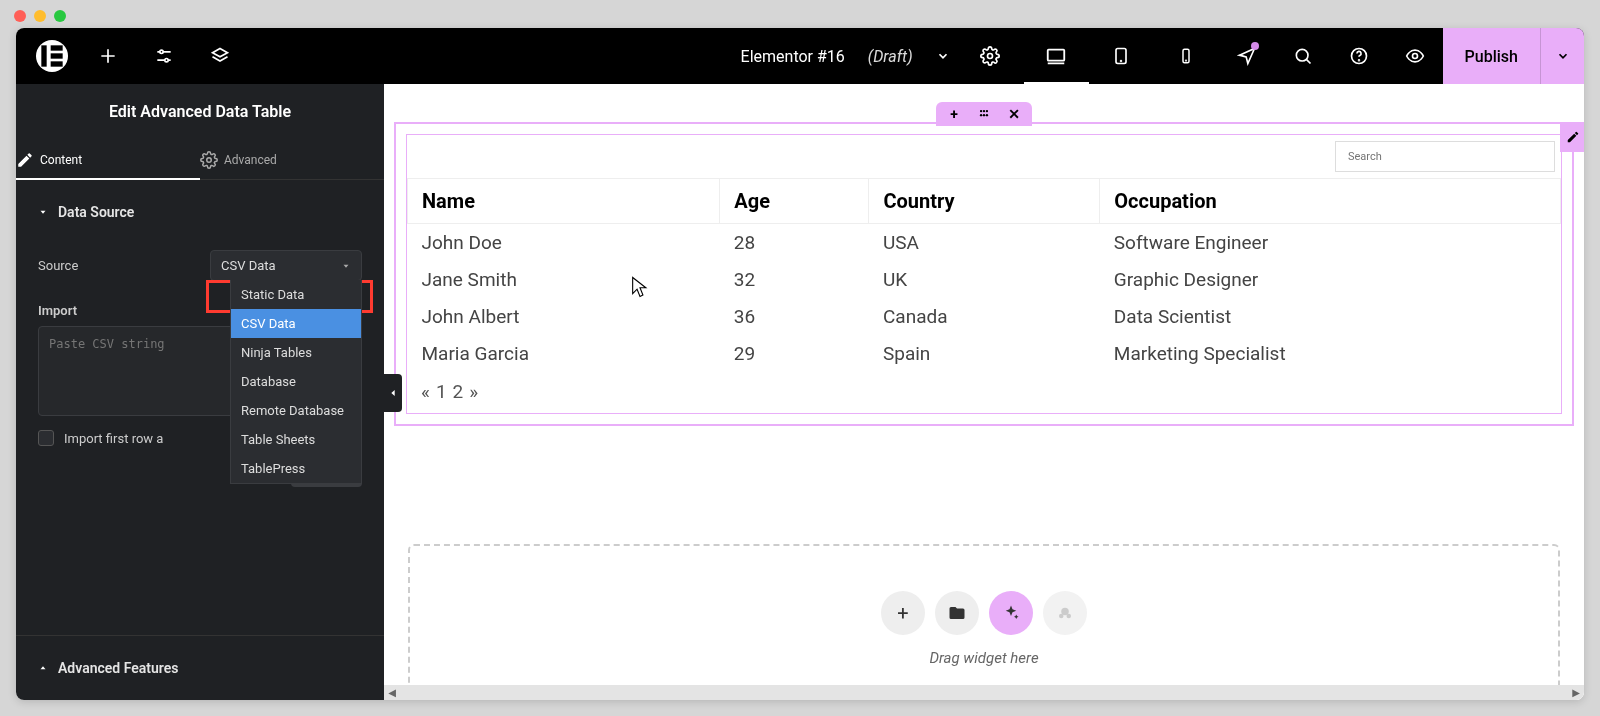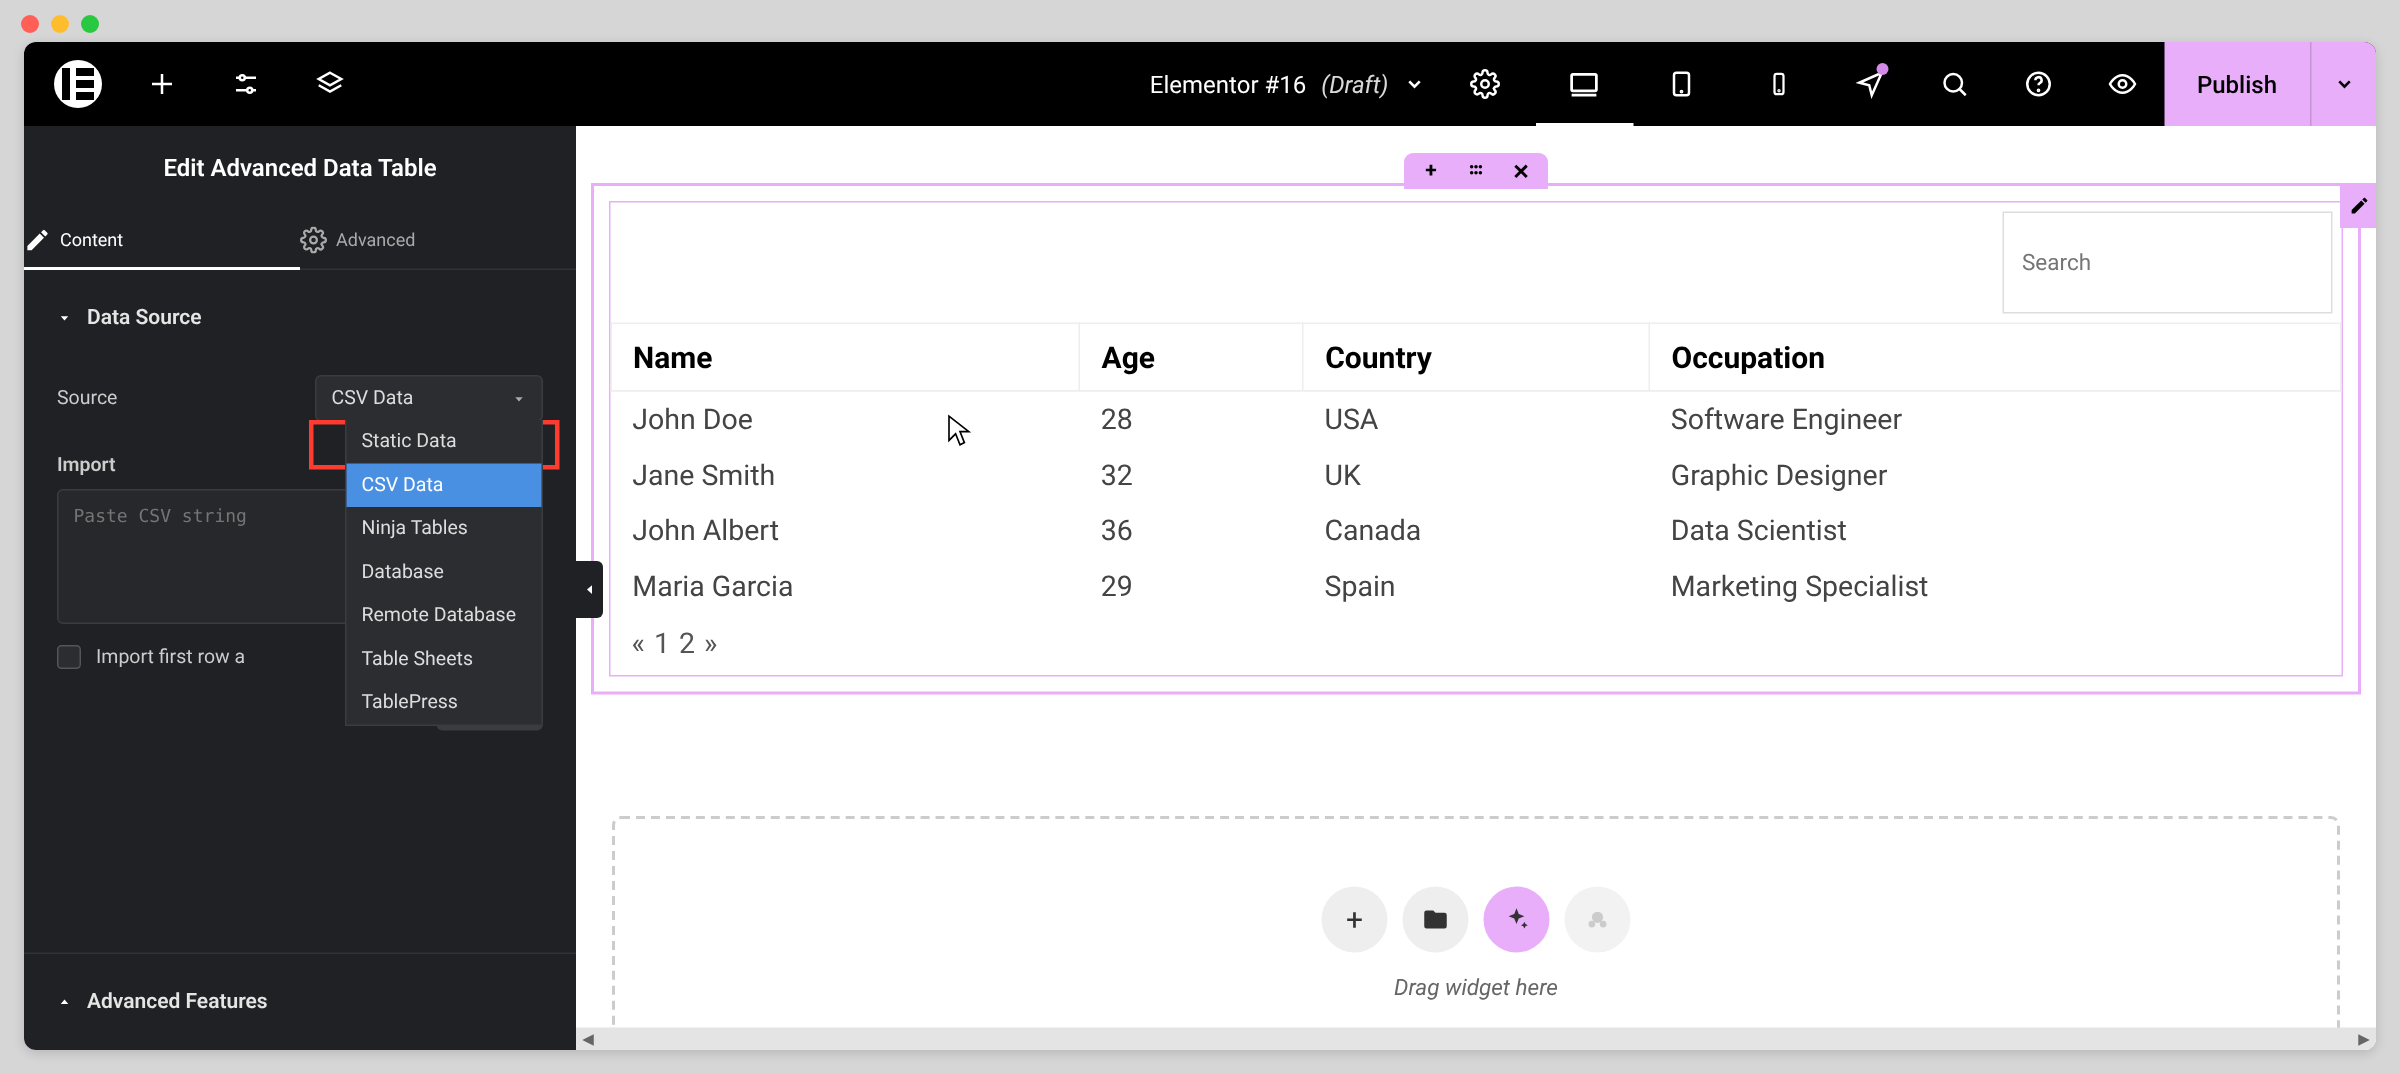--- a/index.html
+++ b/index.html
@@ -14,21 +14,21 @@
 
 .app { position: absolute; top: 28px; left: 16px; right: 16px; bottom: 16px; background: #fff; border-radius: 8px; overflow: hidden; display: flex; flex-direction: column; box-shadow: 0 2px 8px rgba(0,0,0,0.15); }
 
 
 .topbar { height: 56px; background: #000; display: flex; align-items: center; color: #fff; }
 .topbar-left { display: flex; align-items: center; }
 .logo { width: 32px; height: 32px; border-radius: 50%; background: #fff; color: #000; display: flex; align-items: center; justify-content: center; margin: 0 12px 0 20px; font-weight: bold; font-size: 18px; }
 .top-icon-btn { width: 56px; height: 56px; display: flex; align-items: center; justify-content: center; cursor: pointer; }
 .top-icon-btn svg { width: 20px; height: 20px; }
 .topbar-center-wrap { flex: 1; display: flex; align-items: center; }
-.doc-title-sec { margin-left: auto; display: flex; align-items: center; gap: 10px; padding: 0 16px; height: 56px; }
+.doc-title-sec { margin-left: auto; display: flex; align-items: center; gap: 23px; padding: 0 16px; height: 56px; }
 .doc-status { font-style: italic; opacity: 0.85; }
 .chev { width: 14px; height: 14px; }
 .settings-btn { padding: 0 14px; height: 56px; display:flex; align-items:center; justify-content:center; }
 .device-group { display: flex; margin-left: 10px; }
 .device-btn { width: 65px; height: 56px; display:flex; align-items:center; justify-content:center; cursor: pointer; position: relative; }
 .device-btn.active::after { content:""; position:absolute; bottom:0; left:0; right:0; height:2px; background:#fff; }
 .topbar-right { margin-left: auto; display: flex; align-items: center; }
 .notif-btn { position: relative; }
 .notif-dot { position:absolute; top:14px; right:16px; width:8px; height:8px; border-radius:50%; background:#d48ae8; }
 .publish-btn { background:#e9aef9; color:#000; display:flex; align-items:center; justify-content:center; padding: 0 22px; height:56px; font-weight:500; font-size:16px; cursor:pointer; }
@@ -73,21 +73,21 @@
 .canvas-wrap { flex:1; background:#fff; position:relative; overflow:hidden; }
 .collapse-handle { position:absolute; left:0; top:290px; width:18px; height:38px; background:#1f2124; color:#fff; display:flex; align-items:center; justify-content:center; cursor:pointer; border-radius:0 4px 4px 0; z-index:5; }
 
 
 .widget-handle { position:absolute; top:18px; left:50%; transform:translateX(-50%); background:#e9aef9; border-radius:6px 6px 0 0; padding:4px 10px; display:flex; gap:14px; align-items:center; z-index:3; }
 .widget-handle .h-btn { cursor:pointer; width:16px; height:16px; display:flex; align-items:center; justify-content:center; font-size:14px; font-weight:bold; color:#000; }
 
 .widget-box { position:absolute; top:38px; left:10px; right:10px; border:2px solid #e9aef9; padding:10px; background:#fff; }
 .inner-border { border:1px solid #e9aef9; padding:0; }
 .table-toolbar { display:flex; justify-content:flex-end; padding:6px 6px 6px 0; }
-.search-input { border:1px solid #ddd; padding:24px 12px; font-size:15px; width:220px; }
+.search-input { border:1px solid #ddd; padding:8px 12px; font-size:11px; width:220px; }
 .edit-pencil { position:absolute; top:38px; right:-2px; width:26px; height:30px; background:#e9aef9; display:flex; align-items:center; justify-content:center; cursor:pointer; z-index:3; }
 
 table.data-table { width:100%; border-collapse:collapse; }
 table.data-table th { text-align:left; font-size:20px; font-weight:700; padding:10px 14px; border:1px solid #eee; }
 table.data-table td { font-size:19px; padding:7px 14px; color:#444; }
 .pagination { padding:8px 14px 10px; font-size:19px; color:#555; }
 .pagination span { margin-right:6px; cursor:pointer; }
 
 
 .drop-area { position:absolute; left:24px; right:24px; top:460px; border:2px dashed #ccc; border-radius:6px; height:170px; display:flex; flex-direction:column; align-items:center; justify-content:center; gap:14px; }

